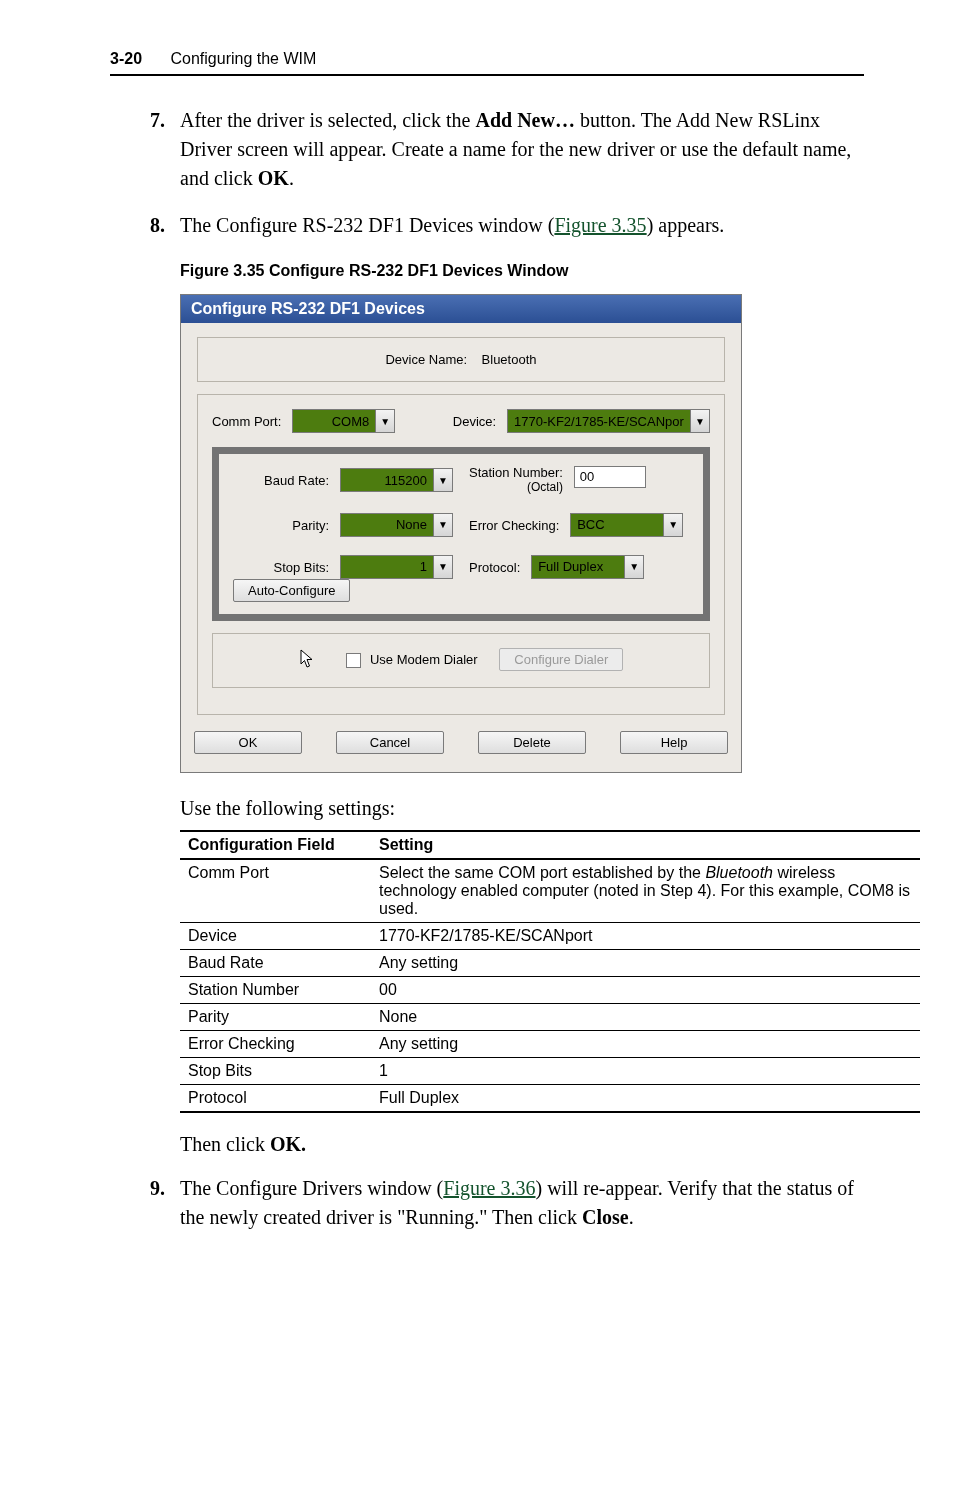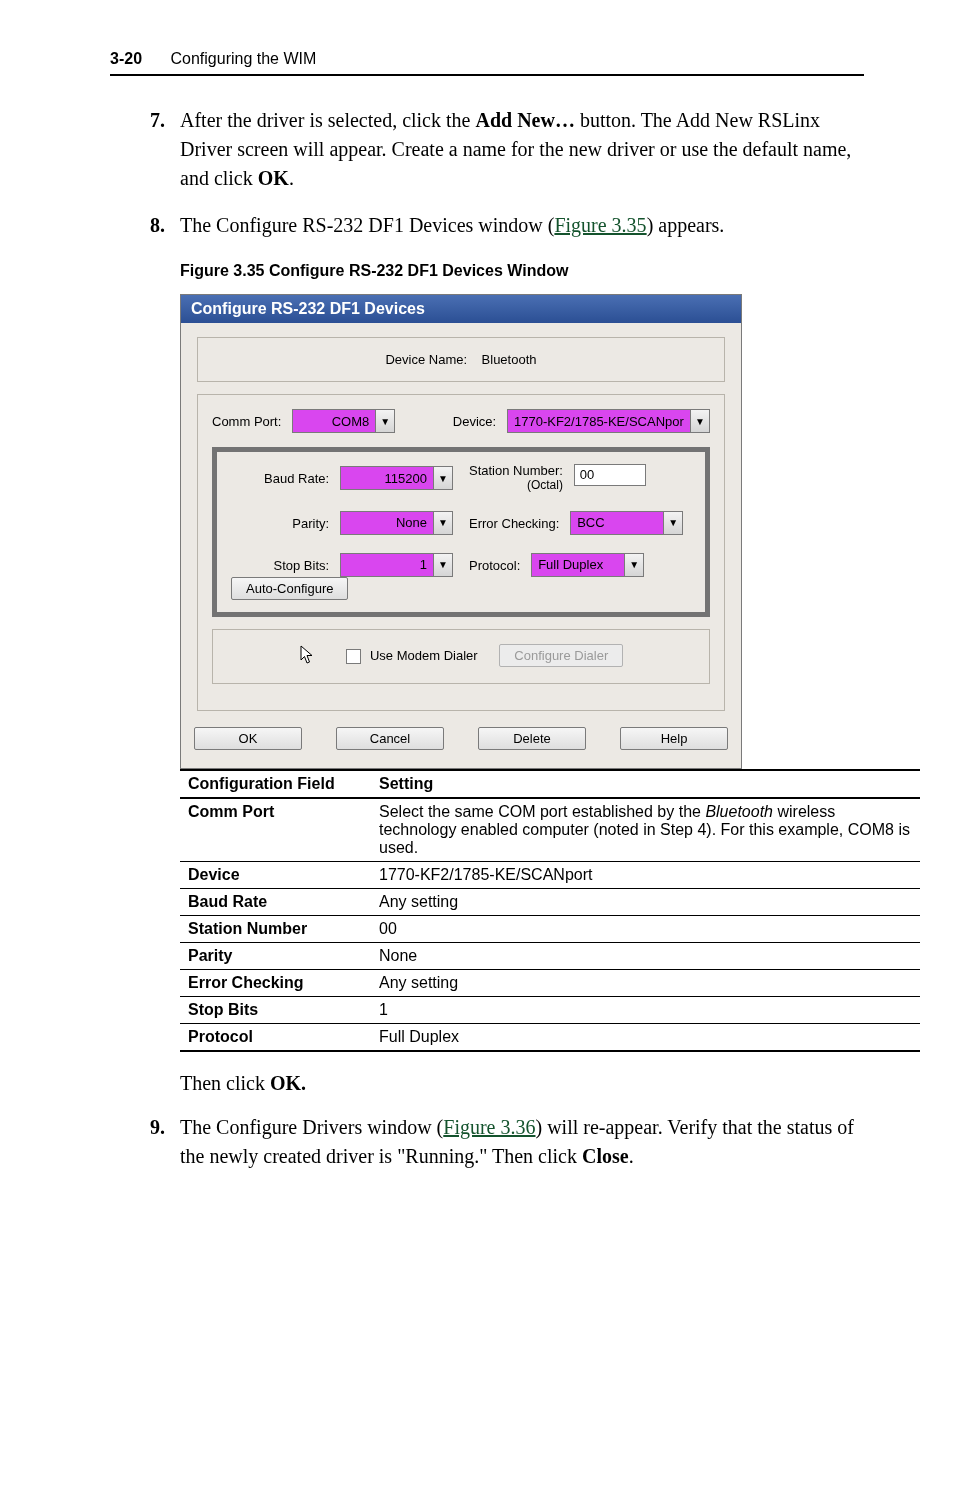--- a/index.html
+++ b/index.html
@@ -17,42 +17,42 @@
     .usefollowing { margin: 24px 0 10px 70px; font-size: 20px; }
     .thenclick { margin: 20px 0 18px 70px; font-size: 20px; }
 
     
     .dialog { margin-left: 70px; width: 560px; border: 1px solid #7a7a7a; background: #ece9e4; font-family: Tahoma, Arial, sans-serif; font-size: 13px; color: #000; }
     .dialog-title { background: linear-gradient(#4a6fb3,#2b4f94); color: #fff; font-weight: bold; padding: 5px 10px; font-size: 16px; }
     .dlg-body { padding: 14px 16px 14px 16px; }
     .group { border: 1px solid #b8b4ab; background: #ece9e4; padding: 14px 14px; margin-bottom: 12px; }
     .row-center { text-align: center; }
     .lbl { }
-    .sel { display: inline-flex; align-items: center; border: 1px solid #7a7a7a; background: #d946ef; height: 22px; }
+    .sel { display: inline-flex; align-items: center; border: 1px solid #7a7a7a; background: #4d7c0f; height: 22px; }
     .sel .val { padding: 0 6px; min-width: 40px; display:inline-block; }
     .sel .arrow { width: 18px; height: 22px; background: linear-gradient(#f3f3f3,#d5d5d5); border-left: 1px solid #7a7a7a; display:inline-flex; align-items:center; justify-content:center; font-size:10px; }
     .txtbox { display:inline-block; border:1px solid #7a7a7a; background:#fff; height:20px; padding:0 5px; line-height:20px; min-width:28px; }
-    .inner-group { border: 5px solid #737373; padding: 12px 14px; }
+    .inner-group { border: 7px solid #737373; padding: 12px 14px; }
     .grid2 { display: grid; grid-template-columns: 1fr 1fr; row-gap: 18px; column-gap: 16px; align-items: center; }
     .cell-left { text-align: right; white-space: nowrap; }
     .cell-right { text-align: left; white-space: nowrap; }
     .btn { display:inline-block; border:1px solid #7a7a7a; background:linear-gradient(#f6f6f6,#dedede); padding:3px 14px; border-radius:2px; font-size:13px; }
     .btn.disabled { color:#9a9a9a; border-color:#b2b2b2; background:#ececec; }
     .auto-row { }
     .chk { display:inline-block; width:13px; height:13px; border:1px solid #7a7a7a; background:#fff; vertical-align:middle; margin-right:5px; }
     .btn-row { display:flex; gap: 34px; justify-content: center; padding: 4px 0 4px 0; margin-top: 10px; }
     .btn-row .btn { min-width: 78px; text-align:center; }
     .cursor-svg { display:inline-block; vertical-align:middle; margin-right: 26px; }
 
     
     table.settings { border-collapse: collapse; width: 740px; margin-left: 70px; font-family: Arial, Helvetica, sans-serif; font-size: 16px; }
     table.settings th, table.settings td { border-top: 1px solid #000; border-bottom: 1px solid #000; padding: 4px 8px; text-align: left; vertical-align: top; }
     table.settings thead th { border-top: 2.5px solid #000; border-bottom: 2px solid #000; font-weight: bold; }
     table.settings tbody tr:last-child td { border-bottom: 2.5px solid #000; }
-    table.settings td.fieldcol { width: 175px; font-weight: bold; }
+    table.settings td.fieldcol { width: 175px; }
     .ital { font-style: italic; }
   </style>
 </head>
 <body>
 
 <div class="page">
 
   <div class="header">
     <div class="header-inner">
       <span class="pagenum">3-20</span>
@@ -179,20 +179,21 @@
 
       <div class="btn-row">
         <span class="btn">OK</span>
         <span class="btn">Cancel</span>
         <span class="btn">Delete</span>
         <span class="btn">Help</span>
       </div>
     </div>
   </div>
 
+  <div class="usefollowing">Use the following settings:</div>
 
   <table class="settings">
     <thead>
       <tr>
         <th class="fieldcol">Configuration Field</th>
         <th>Setting</th>
       </tr>
     </thead>
     <tbody>
       <tr>

